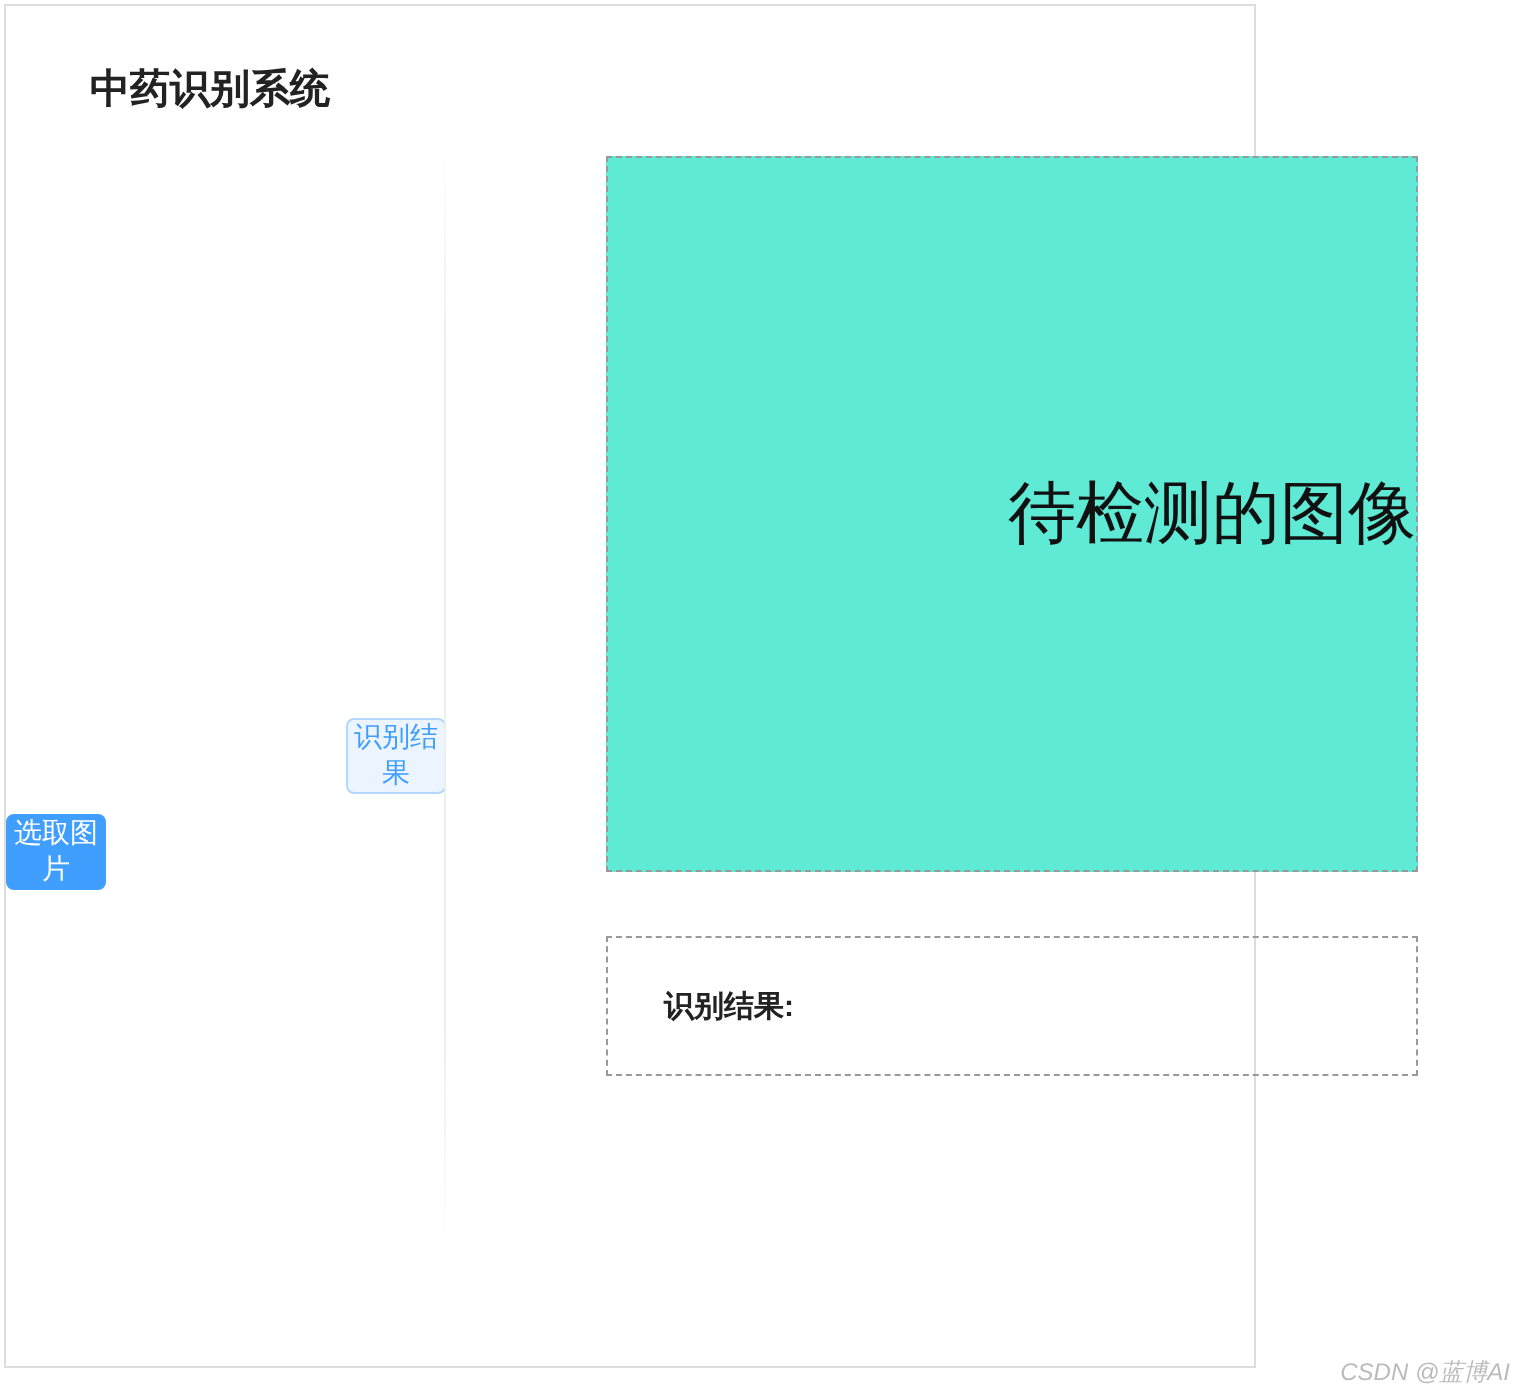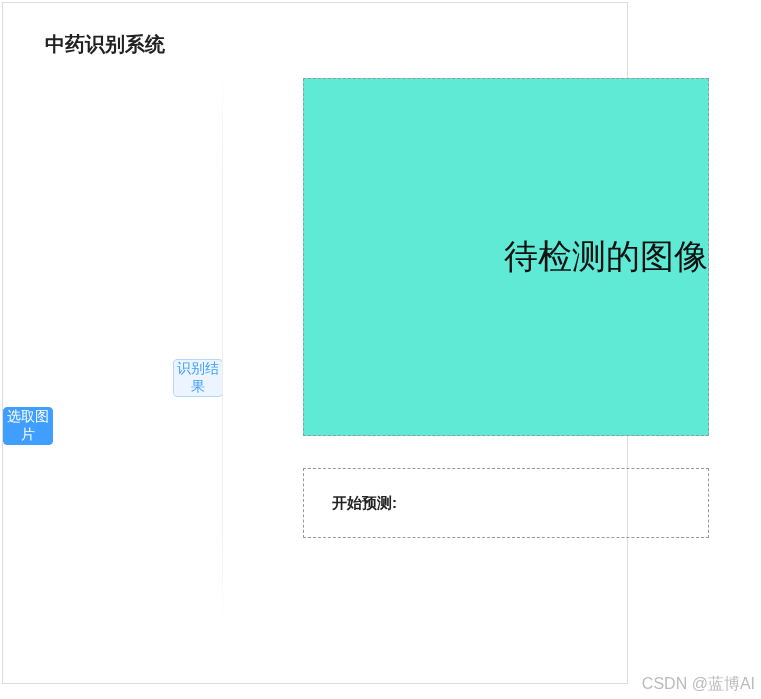--- a/index.html
+++ b/index.html
@@ -104,37 +104,38 @@
     }
     .result-label {
       font-size: 15px;
       font-weight: bold;
       color: #222;
     }
     .watermark {
       position: absolute;
       bottom: 4px;
       right: 6px;
-      font-size: 16px;
+      font-size: 12px;
       color: #bbb;
+      font-style: italic;
     }
   </style>
 </head>
 <body>
 
 <div class="container">
   <h1 class="title">中药识别系统</h1>
   <div class="layout">
     <div class="sidebar">
       <button class="btn btn-primary btn-spacer-1">选取图片</button>
       <button class="btn btn-plain">识别结果</button>
     </div>
     <div class="main">
       <div class="image-box">
         <span class="image-placeholder">待检测的图像</span>
       </div>
       <div class="result-box">
-        <span class="result-label">开始预测:</span>
+        <span class="result-label">识别结果:</span>
       </div>
     </div>
   </div>
 </div>
 <div class="watermark">CSDN @蓝博AI</div>
 
 </body></html>

